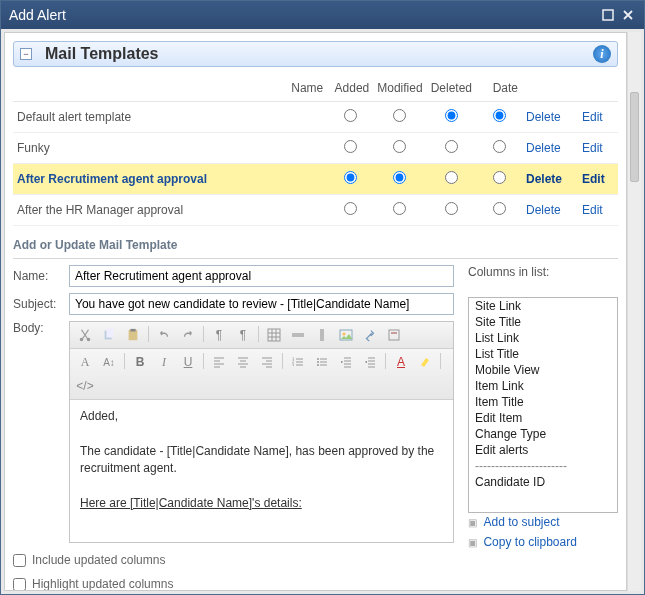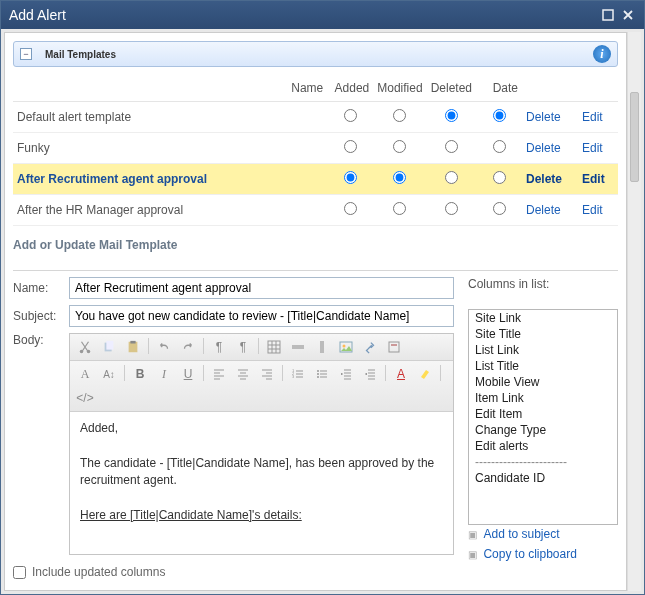--- a/index.html
+++ b/index.html
@@ -6,31 +6,31 @@
   body { font-family: "Segoe UI", Tahoma, Arial, sans-serif; font-size: 12px; background: #fff; color: #333; }
   .dialog { width: 645px; height: 595px; border: 1px solid #4b6a8e; position: relative; display: flex; flex-direction: column; }
   .title-bar { background: linear-gradient(#3a5a85,#2d4a73); color: #fff; padding: 6px 8px; display: flex; }
   .title-bar .title { flex: 1; font-size: 14px; }
   .title-bar .tb-btn { width: 16px; height: 16px; display: inline-flex; align-items: center; justify-content: center; cursor: pointer; margin-left: 4px; opacity: .9; }
   .title-bar .tb-btn svg { stroke: #fff; fill: none; }
   .body { flex: 1; display: flex; background: #e8e8e8; padding: 3px; overflow: hidden; }
   .inner { flex: 1; background: #fff; border: 1px solid #ccc; padding: 8px; overflow-y: scroll; }
   .section-header { background: linear-gradient(#f0f6fe,#d9e7fb); border: 1px solid #a9c1e0; border-radius: 3px; padding: 3px 6px; display: flex; align-items: center; }
   .section-header .toggle { width: 12px; height: 12px; border: 1px solid #7a9bbf; display: inline-flex; align-items: center; justify-content: center; font-size: 9px; line-height: 1; background: #fff; margin-right: 6px; color: #446; cursor: pointer; }
-  .section-header b { flex: 1; font-size: 10px; padding-left: 7px; }
+  .section-header b { flex: 1; font-size: 16px; padding-left: 7px; }
   .info-icon { width: 18px; height: 18px; border-radius: 50%; background: radial-gradient(#5fa9f0,#1f6bb8); color: #fff; font-style: italic; font-family: Georgia, serif; font-weight: bold; display: inline-flex; align-items: center; justify-content: center; font-size: 12px; cursor: pointer; }
   table.templates { width: 100%; border-collapse: collapse; margin-top: 8px; }
   table.templates th { text-align: right; color: #555; font-weight: normal; padding: 6px 4px; border-bottom: 1px solid #e5e5e5; font-size: 12px; }
   table.templates td { padding: 7px 4px; border-bottom: 1px solid #eee; color: #555; vertical-align: middle; }
   table.templates tr.selected td { background: #fff3a6; color: #1b4f9c; font-weight: bold; }
   table.templates tr.selected td input[type=radio] { }
   .radio-cell { text-align: center; width: 46px; }
   .link { color: #1b5fb8; cursor: pointer; }
   table.templates tr.selected td .link { color: #0a3e8f; }
-  .panel-title { font-weight: bold; color: #6b7a8a; margin: 12px 0 6px; border-bottom: 1px solid #d6d6d6; padding-bottom: 18px; }
+  .panel-title { font-weight: bold; color: #6b7a8a; margin: 12px 0 6px; border-bottom: 1px solid #d6d6d6; padding-bottom: 6px; }
   .form-row { display: flex; align-items: center; margin-bottom: 6px; }
   .form-row label { width: 56px; color: #555; }
   .form-row input[type=text] { flex: 1; border: 1px solid #abc; padding: 3px 5px; font-size: 12px; }
   .two-col { display: flex; gap: 14px; }
   .left-col { flex: 1; min-width: 0; }
   .right-col { width: 150px; }
   .editor-box { border: 1px solid #c5c5c5; }
   .toolbar { background: linear-gradient(#f6f6f6,#e7e7e7); border-bottom: 1px solid #d0d0d0; padding: 4px 6px; display: flex; flex-wrap: wrap; gap: 6px; }
   .tbtn { width: 18px; height: 18px; display: inline-flex; align-items: center; justify-content: center; color: #8a8a8a; font-size: 12px; cursor: pointer; }
   .tbtn svg { fill: #989898; }
@@ -295,20 +295,21 @@
         <div class="right-col">
           <div class="columns-box">
             <div class="lbl">Columns in list:</div>
             <div class="list-box" id="columns-list">
                 <div class="item">Site Link</div>
                 <div class="item">Site Title</div>
                 <div class="item">List Link</div>
                 <div class="item">List Title</div>
                 <div class="item">Mobile View</div>
                 <div class="item">Item Link</div>
+                <div class="item">Item Title</div>
                 <div class="item">Edit Item</div>
                 <div class="item">Change Type</div>
                 <div class="item">Edit alerts</div>
                 <div class="sep-item">-----------------------</div>
                 <div class="item">Candidate ID</div>
               </div>
           </div>
           <div class="side-links">
             <span class="slink">Add to subject</span>
             <span class="slink">Copy to clipboard</span>

